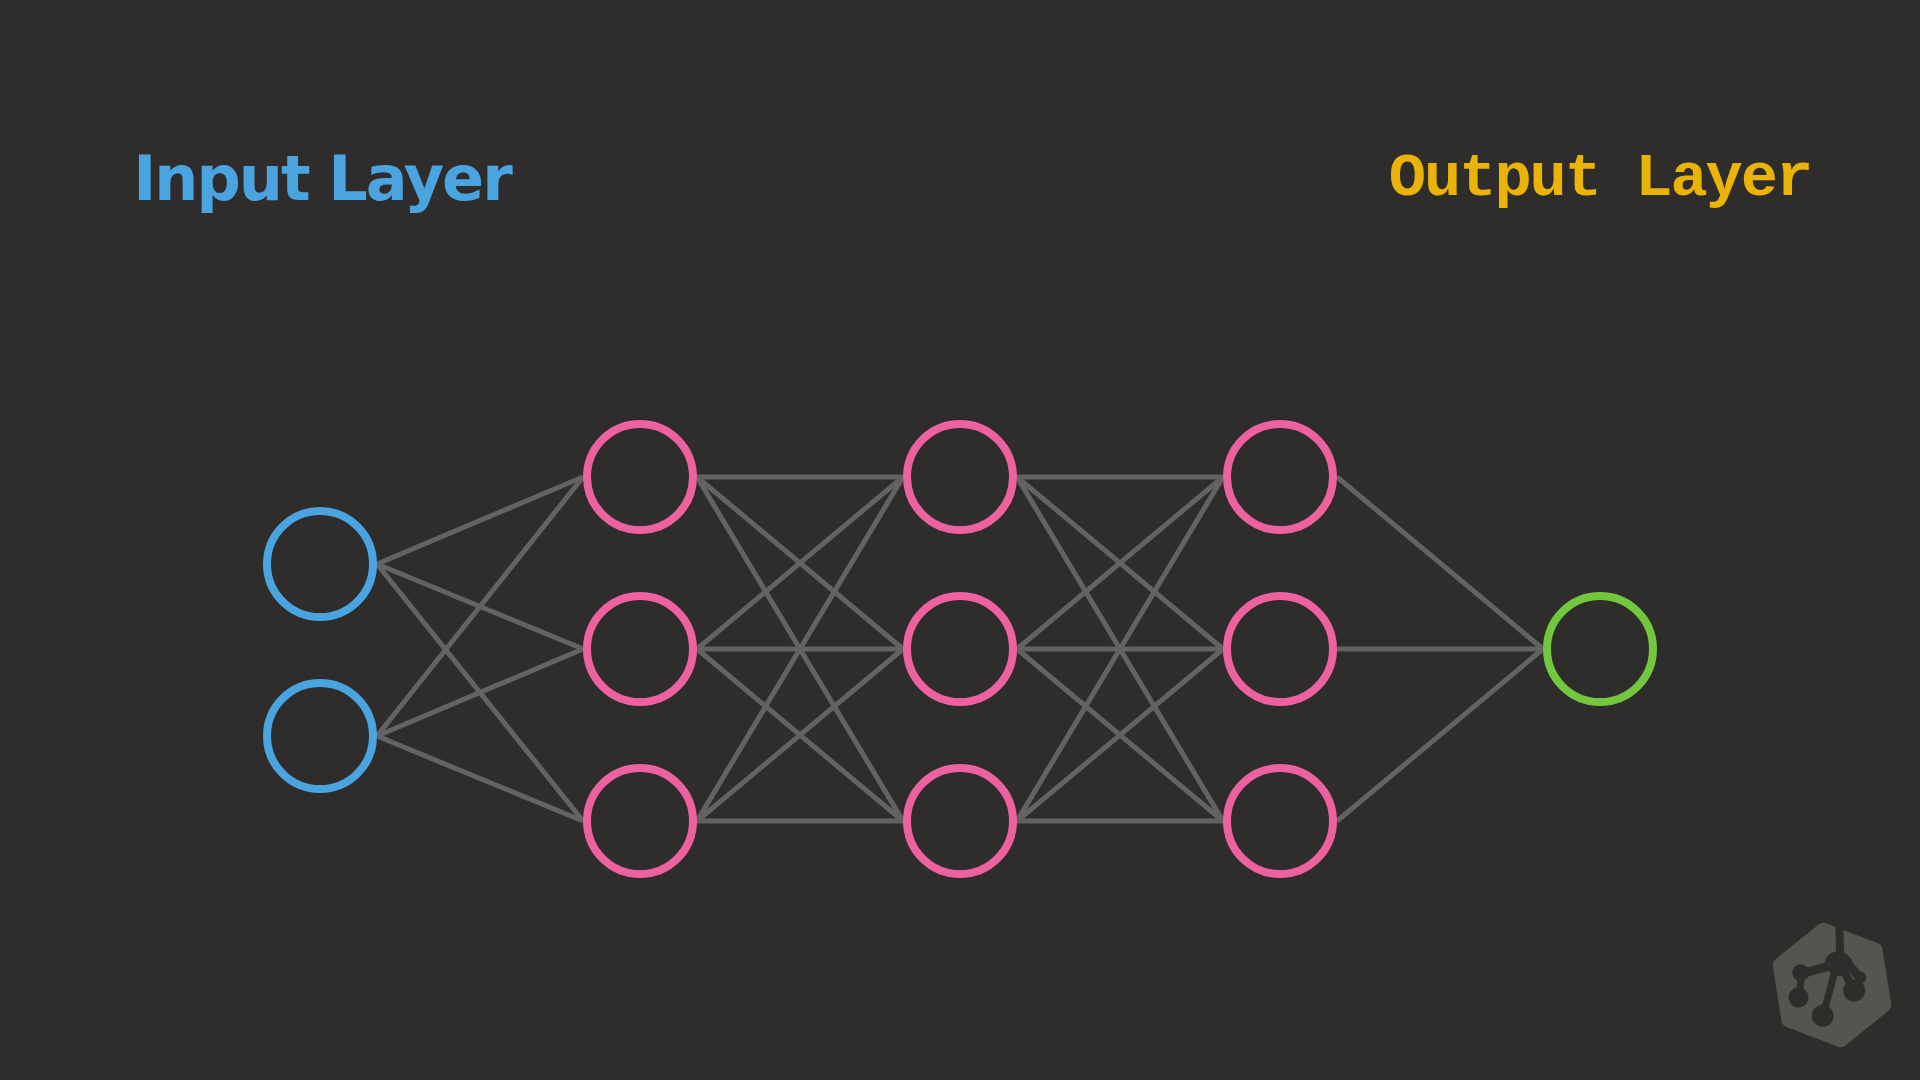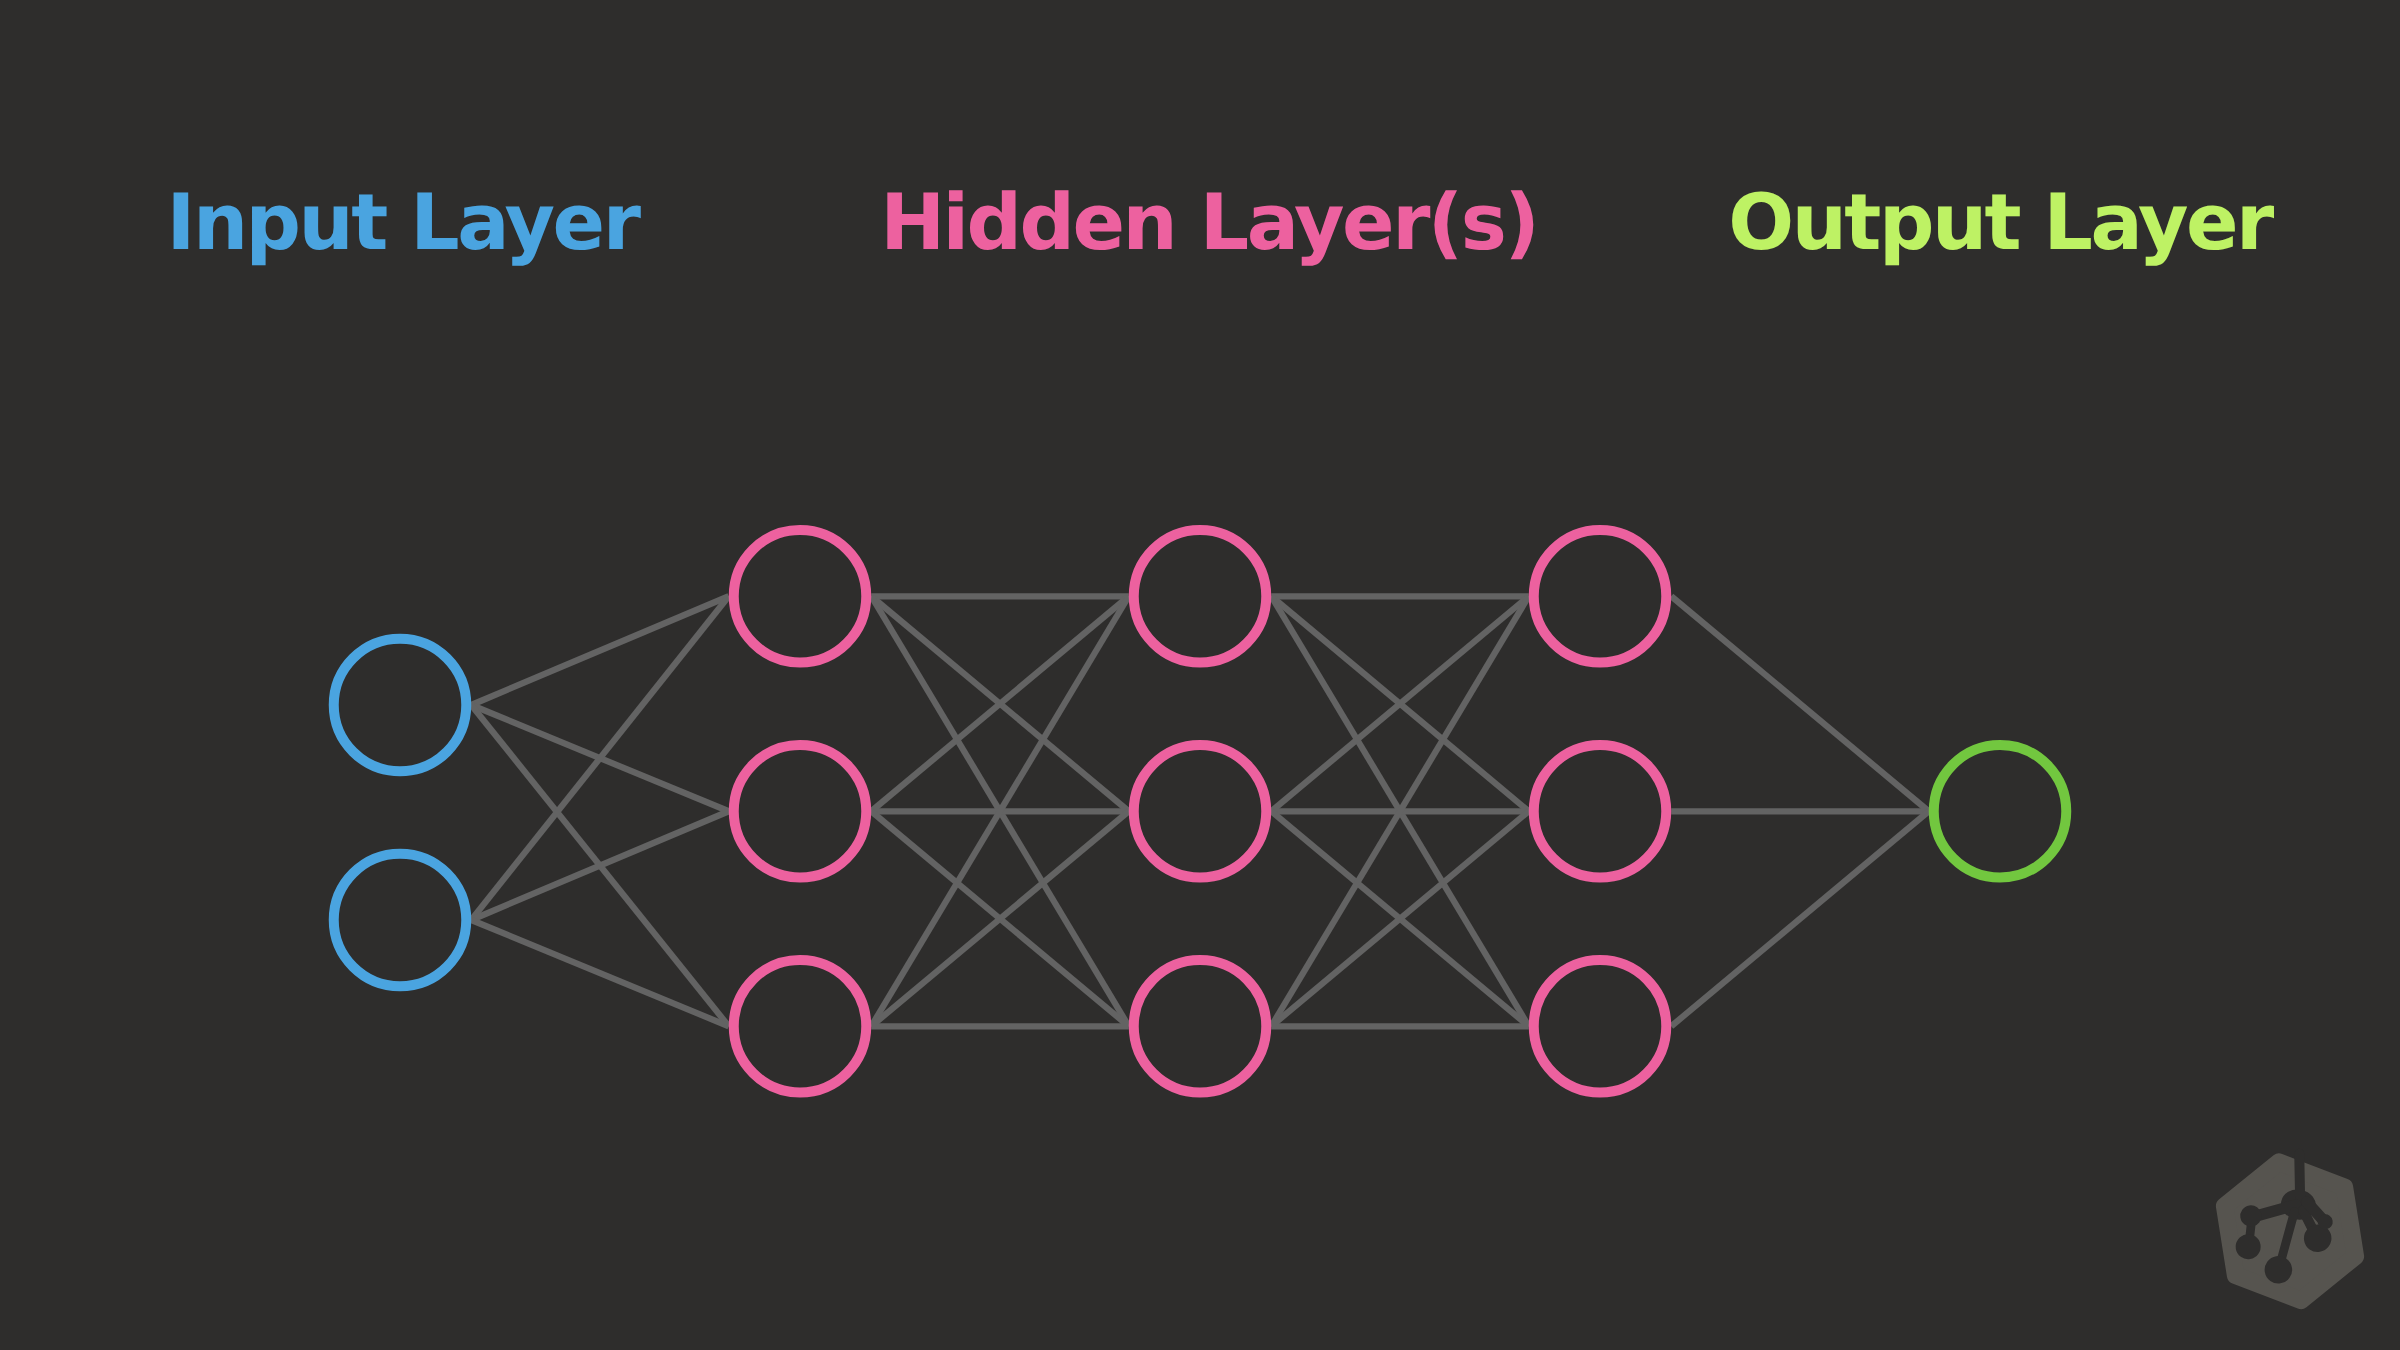--- a/index.html
+++ b/index.html
@@ -31,22 +31,21 @@
   }
   #network { left: 0; top: 0; }
   #logo { left: 1762px; top: 915px; }
 </style>
 </head>
 <body style="background: rgb(46, 45, 44);">
 
 <div class="stage">
 
   <div class="layer-title" style="left: 322px; top: 178px; color: rgb(74, 164, 224);">Input Layer</div>
-  <div class="layer-title" style="left: 967px; top: 178px; color: rgb(237, 97, 159);">Hidden Layer(s)</div>
-  <div class="layer-title" style="left: 1600px; top: 178px; color: #bef264;">Output Layer</div>
+  <div class="layer-title" style="left: 1600px; top: 178px; color: #eab308; font-family: Liberation Mono, monospace;">Output Layer</div>
 
   <svg id="network" width="1920" height="1080" viewBox="0 0 1920 1080">
     <g id="edges">
         <line x1="377" y1="564" x2="583" y2="477" stroke="#636363" stroke-width="5"></line>
         <line x1="377" y1="564" x2="583" y2="649" stroke="#636363" stroke-width="5"></line>
         <line x1="377" y1="564" x2="583" y2="821" stroke="#636363" stroke-width="5"></line>
         <line x1="377" y1="736" x2="583" y2="477" stroke="#636363" stroke-width="5"></line>
         <line x1="377" y1="736" x2="583" y2="649" stroke="#636363" stroke-width="5"></line>
         <line x1="377" y1="736" x2="583" y2="821" stroke="#636363" stroke-width="5"></line>
         <line x1="697" y1="477" x2="903" y2="477" stroke="#636363" stroke-width="5"></line>

